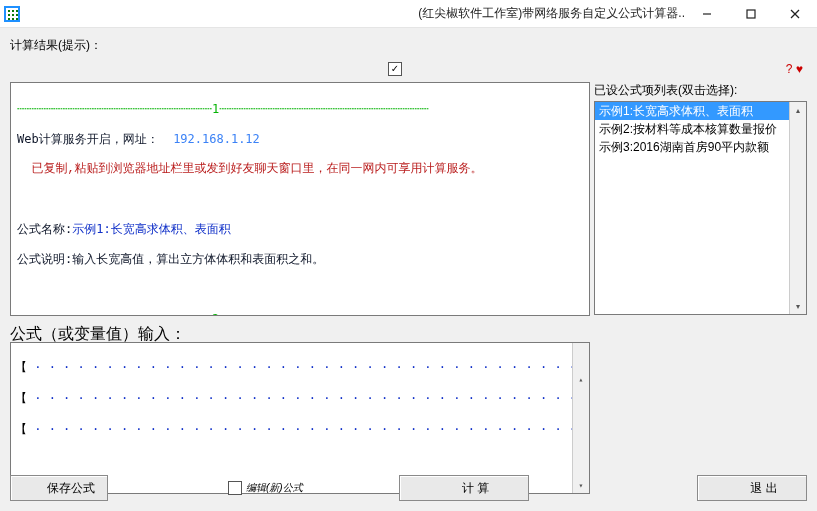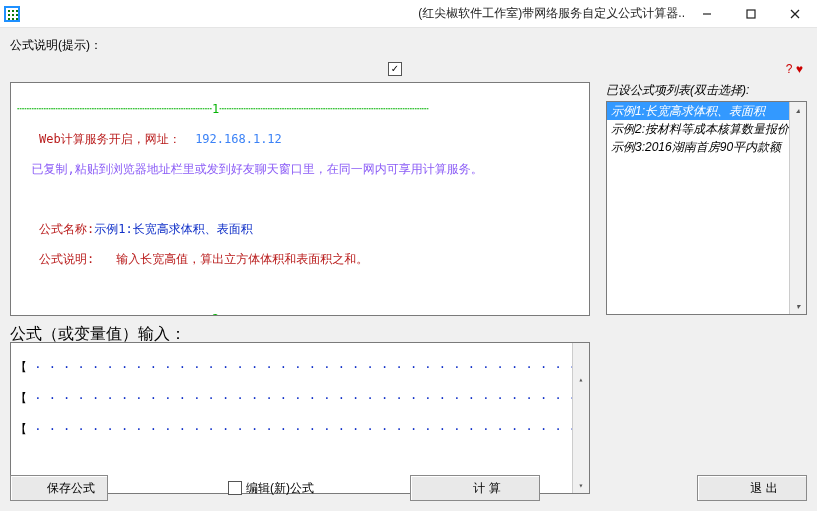--- a/index.html
+++ b/index.html
@@ -114,28 +114,27 @@
     position: relative;
     overflow: hidden;
     white-space: pre;
   }
   .divline {
     color: #05b305;
     letter-spacing: 0;
   }
   .rline { line-height: 16px; height: 16px; }
   .ip { color: #3b82f6; }
-  .gray { color: #8b5cf6; }
+  .gray { color: #b91c1c; font-family: Liberation Mono, monospace; }
   .blue { color: #1030c8; }
-  .black { color: #b91c1c; margin-left: 22px; }
+  .black { color: #0f172a; }
   .right-col {
-    margin-left: 16px;
+    margin-left: 4px;
     flex: 1;
     position: relative;
-    font-style: italic;
   }
   .right-label {
     font-size: 12px;
     margin-bottom: 2px;
   }
   .listbox {
     border: 1px solid #7a7a7a;
     background: #fff;
     height: 214px;
     box-sizing: border-box;
@@ -205,21 +204,22 @@
     display: inline-flex;
     align-items: center; justify-content: center;
     font-size: 12px;
     letter-spacing: 8px;
     text-indent: 8px;
     box-sizing: border-box;
   }
   .btn.nolsp { letter-spacing: 0; text-indent: 0; padding-left: 24px; }
   .edit-check {
     display: inline-flex; align-items: center;
-    font-size: 12px;
+    font-size: 10px;
+    font-style: italic;
   }
   .edit-check .checkbox-box { margin-right: 4px; }
 </style>
 </head>
 <body>
 <div class="window">
 
 <div class="titlebar">
   <span class="app-icon"></span>
   <span class="title-text">(红尖椒软件工作室)带网络服务自定义公式计算器..</span>
@@ -239,21 +239,21 @@
             <line x1="1" y1="1" x2="9" y2="9"></line>
             <line x1="9" y1="1" x2="1" y2="9"></line>
           </svg>
     </div>
   </div>
 </div>
 
 <div class="body">
 
   <div class="top-row">
-    <span class="section-label">公式说明(提示)：</span>
+    <span class="section-label">计算结果(提示)：</span>
   </div>
 
   <div class="checkbox-wrap">
     <span class="checkbox-box">✓</span>
   </div>
 
   <div class="help-mark">
     <span class="help-q">? ♥</span>
   </div>
 

